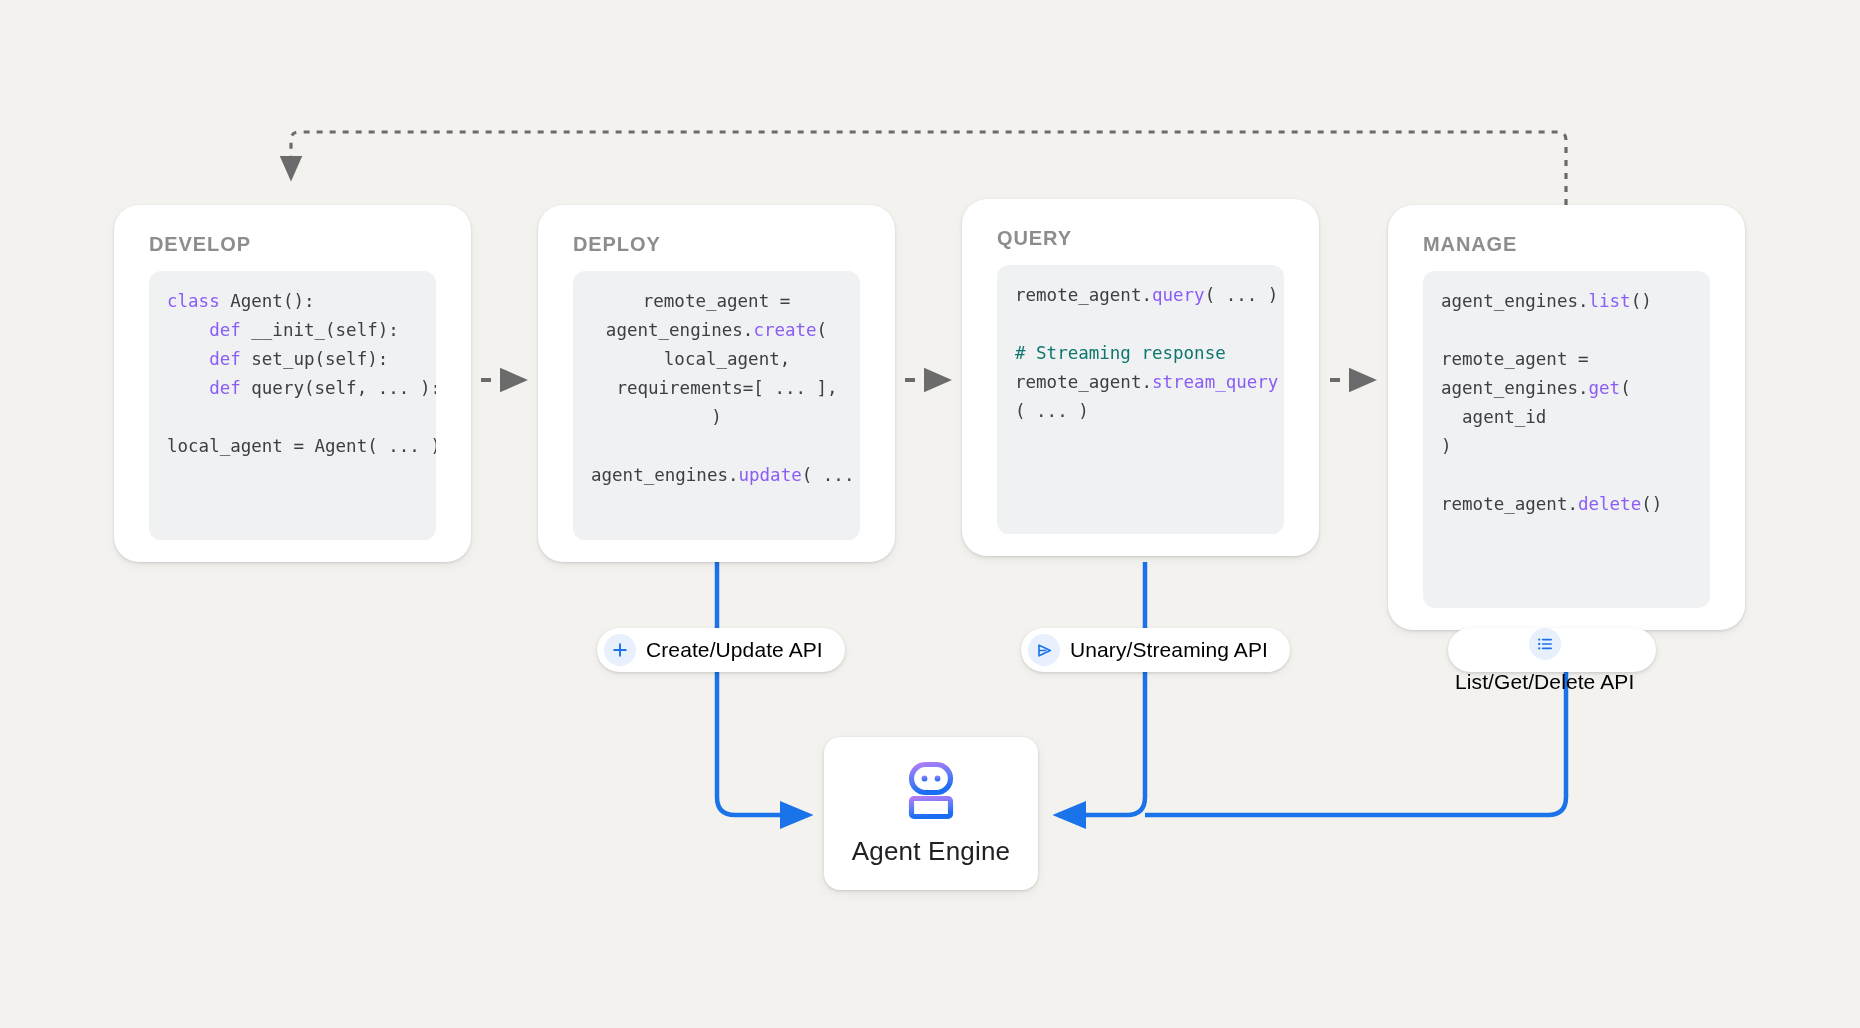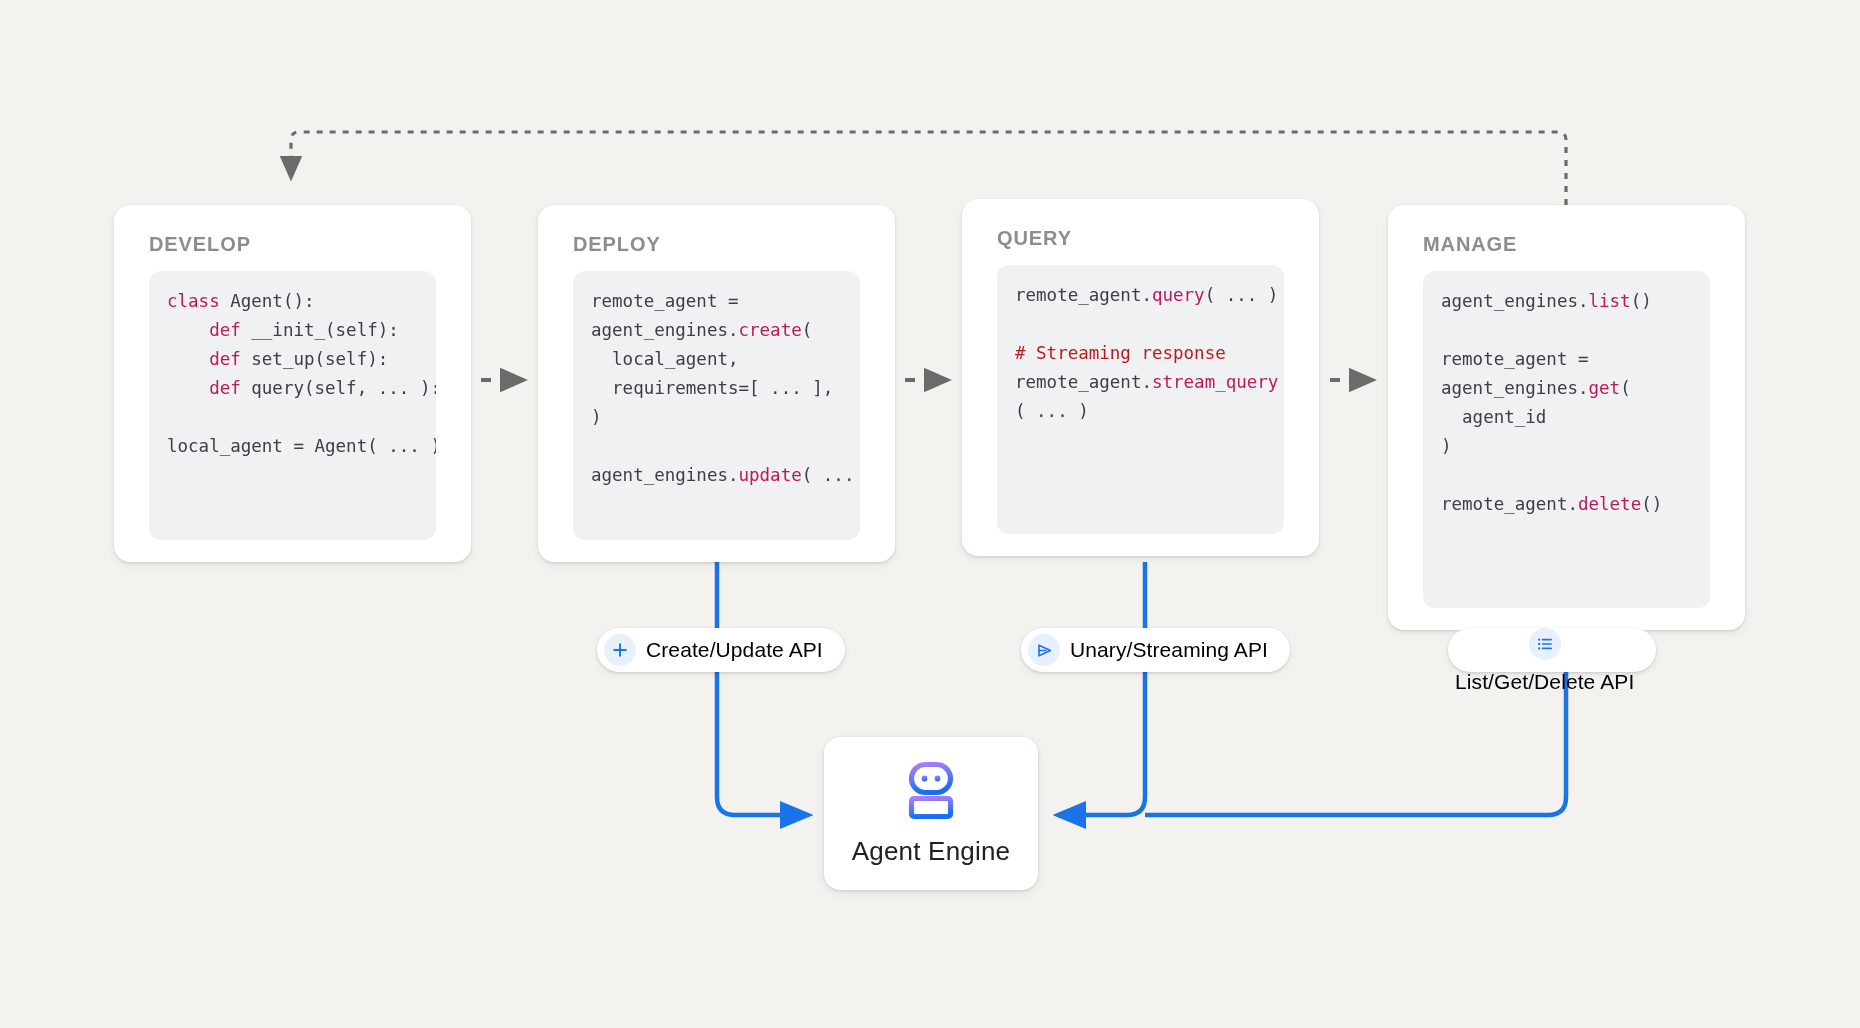--- a/index.html
+++ b/index.html
@@ -12,21 +12,21 @@
   }
   #stage{position:absolute;inset:0;}
 
   
   #links{position:absolute;left:0;top:0;width:1860px;height:1028px;pointer-events:none;}
 
   
   .card{
     position:absolute;
     background:#ffffff;
-    border-radius:16px;
+    border-radius:25px;
     box-shadow:0 1px 3px rgba(0,0,0,.13), 0 4px 10px rgba(0,0,0,.05);
     box-sizing:border-box;
   }
   .card-title{
     position:absolute;
     left:35px; top:28px;
     font-size:20px;
     letter-spacing:.9px;
     font-weight:600;
     color:#8d8d8d;
@@ -38,22 +38,22 @@
     border-radius:12px;
     padding:16px 18px;
     box-sizing:border-box;
     font-family:"DejaVu Sans Mono","Liberation Mono",monospace;
     font-size:17.5px;
     line-height:29px;
     color:#3c4043;
     white-space:pre;
     overflow:hidden;
   }
-  .kw{color:#be185d;}
-  .cm{color:#b91c1c;margin-top:40px;}
+  .kw{color:#8b5cf6;}
+  .cm{color:#0f766e;margin-top:40px;}
 
   
   .pill{
     position:absolute;
     height:44px;
     display:flex;
     align-items:center;
     gap:10px;
     background:#ffffff;
     border-radius:26px;
@@ -123,21 +123,21 @@
   <div class="card" style="left:114px;top:205px;width:357px;height:357px;">
     <div class="card-title">DEVELOP</div>
     <div class="code"><span class="kw">class</span> Agent():
     <span class="kw">def</span> __init_(self):
     <span class="kw">def</span> set_up(self):
     <span class="kw">def</span> query(self, ... ):
 
 local_agent = Agent( ... )</div>
   </div>
 
-  <div class="card" style="left:538px;top:205px;width:357px;height:357px;">
+  <div class="card" style="left:538px;top:205px;width:357px;height:357px;text-align:center;">
     <div class="card-title">DEPLOY</div>
     <div class="code">remote_agent =
 agent_engines.<span class="kw">create</span>(
   local_agent,
   requirements=[ ... ],
 )
 
 agent_engines.<span class="kw">update</span>( ... )</div>
   </div>
 

